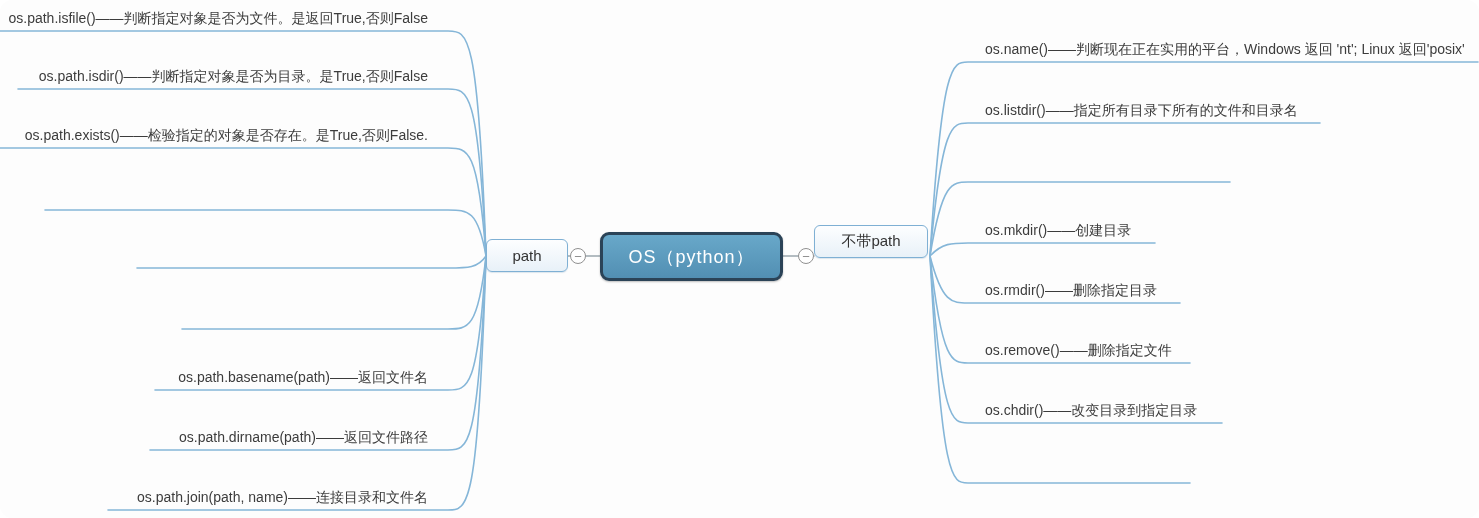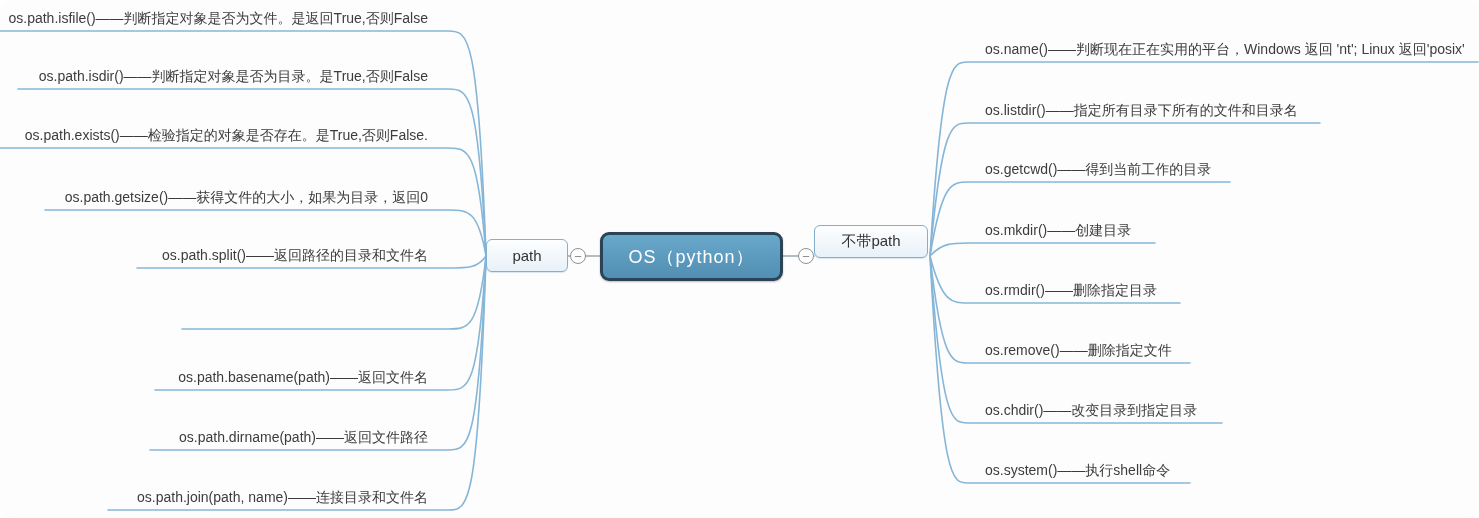--- a/index.html
+++ b/index.html
@@ -68,34 +68,30 @@
       <path d="M 930 256 C 942 243 952 243 968 243 L 1155 243" fill="none" stroke="#85b6d8" stroke-width="1.6" stroke-linecap="round"></path>
       <path d="M 930 256 C 942 303 952 303 968 303 L 1180 303" fill="none" stroke="#85b6d8" stroke-width="1.6" stroke-linecap="round"></path>
       <path d="M 930 256 C 942 363 952 363 968 363 L 1190 363" fill="none" stroke="#85b6d8" stroke-width="1.6" stroke-linecap="round"></path>
       <path d="M 930 256 C 942 423 952 423 968 423 L 1222 423" fill="none" stroke="#85b6d8" stroke-width="1.6" stroke-linecap="round"></path>
       <path d="M 930 256 C 942 483 952 483 968 483 L 1190 483" fill="none" stroke="#85b6d8" stroke-width="1.6" stroke-linecap="round"></path>
     </svg>
 
   <div class="leaf left" style="top:7px">os.path.isfile()——判断指定对象是否为文件。是返回True,否则False</div>
   <div class="leaf left" style="top:65px">os.path.isdir()——判断指定对象是否为目录。是True,否则False</div>
   <div class="leaf left" style="top:124px">os.path.exists()——检验指定的对象是否存在。是True,否则False.</div>
-  <div class="leaf left" style="top:186px">os.path.getsize()——获得文件的大小，如果为目录，返回0</div>
-  <div class="leaf left" style="top:244px">os.path.split()——返回路径的目录和文件名</div>
   <div class="leaf left" style="top:366px">os.path.basename(path)——返回文件名</div>
   <div class="leaf left" style="top:426px">os.path.dirname(path)——返回文件路径</div>
   <div class="leaf left" style="top:486px">os.path.join(path, name)——连接目录和文件名</div>
 
   <div class="leaf right" style="top:38px">os.name()——判断现在正在实用的平台，Windows 返回 'nt'; Linux 返回'posix'</div>
   <div class="leaf right" style="top:99px">os.listdir()——指定所有目录下所有的文件和目录名</div>
-  <div class="leaf right" style="top:158px">os.getcwd()——得到当前工作的目录</div>
   <div class="leaf right" style="top:219px">os.mkdir()——创建目录</div>
   <div class="leaf right" style="top:339px">os.remove()——删除指定文件</div>
   <div class="leaf right" style="top:279px">os.rmdir()——删除指定目录</div>
   <div class="leaf right" style="top:399px">os.chdir()——改变目录到指定目录</div>
-  <div class="leaf right" style="top:459px">os.system()——执行shell命令</div>
 
   <div class="node branch-node" id="path-node">path</div>
   <div class="node" id="root-node">OS（python）</div>
   <div class="node branch-node" id="nopath-node">不带path</div>
 
   <div class="collapse" id="collapse-left">−</div>
   <div class="collapse" id="collapse-right">−</div>
 
 </div>
 

